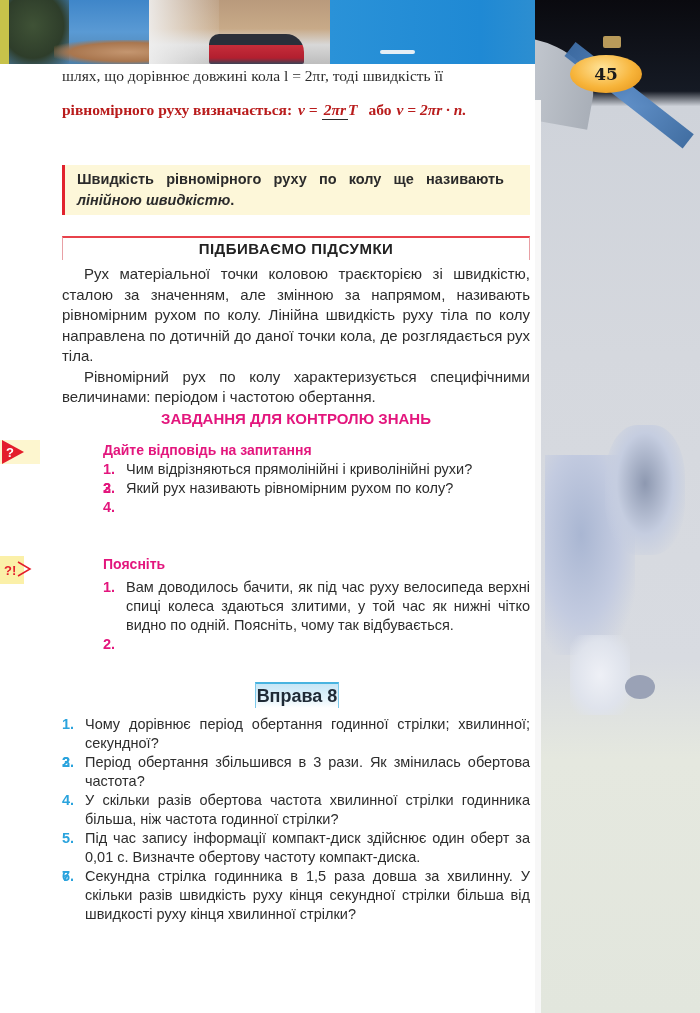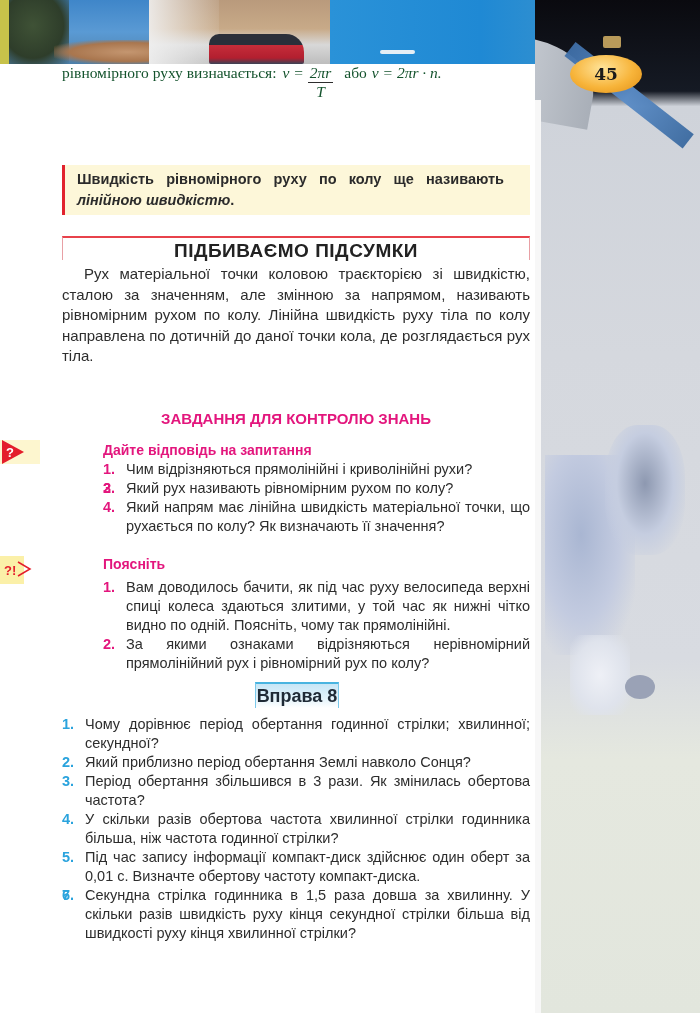--- a/index.html
+++ b/index.html
@@ -49,36 +49,36 @@
       background: radial-gradient(ellipse at 45% 35%, #ffe49a 0%, #f7b43a 55%, #e08d14 100%);
       display: flex; align-items: center; justify-content: center;
       font-family: "DejaVu Serif", serif; font-weight: bold; font-size: 17px; color: #1a1a1a; }
     .right-col .white-edge { position: absolute; left: 0; top: 100px; width: 6px; height: 913px; background: #f7f7f7; }
 
     
     .content { position: absolute; left: 62px; top: 64px; width: 468px; }
 
     .serif-para { font-family: "Liberation Serif", "DejaVu Serif", serif; font-size: 15.5px; line-height: 24px;
       color: #2d2d2d; text-align: justify; text-indent: 22px; }
-    .formula-line { font-family: "Liberation Serif", "DejaVu Serif", serif; font-size: 15.5px; color: #14532d;
-      display: flex; height: 44px; }
-    .frac { display: inline-flex; flex-direction: column; align-items: center; margin: 0 6px 0 4px; font-style: italic; }
+    .formula-line { font-family: "Liberation Serif", "DejaVu Serif", serif; font-size: 15.5px; color: #b91c1c;
+      display: flex; align-items: center; height: 44px; font-weight: bold; }
+    .frac { display: inline-flex; flex-direction: row; align-items: center; margin: 0 6px 0 4px; font-style: italic; }
     .frac .num { border-bottom: 1px solid #2d2d2d; padding: 0 2px; line-height: 18px; }
     .frac .den { line-height: 18px; }
     .ital { font-style: italic; }
 
     .definition-box { position: absolute; left: 0; top: 101px; width: 468px; height: 50px;
       background: #fdf7d9; border-left: 3px solid #e1222d; padding: 4px 26px 0 12px;
       font-size: 14.5px; font-weight: bold; line-height: 21px; color: #2b2b2b; text-align: justify; }
     .definition-box .it { font-style: italic; }
 
     .summary-frame { position: absolute; left: 0; top: 172px; width: 468px; height: 24px;
       border-top: 2px solid #e8424b; border-left: 1px solid #e8a0a5; border-right: 1px solid #e8a0a5; }
     .summary-title { position: absolute; left: 0; top: 176px; width: 468px; text-align: center;
-      font-size: 19px; font-weight: bold; letter-spacing: 0.5px; color: #222; }
+      font-size: 15px; font-weight: bold; letter-spacing: 0.5px; color: #222; }
 
     .sans-para { font-size: 15px; line-height: 20.5px; color: #2d2d2d; text-align: justify; text-indent: 22px; }
     .summary-body { position: absolute; left: 0; top: 200px; width: 468px; }
 
     .tasks-title { position: absolute; left: 0; top: 346px; width: 468px; text-align: center;
       font-size: 15px; font-weight: bold; color: #e3167d; }
 
     .q-block { position: absolute; left: -62px; width: 530px; }
     .q-icon { position: absolute; left: 0; width: 40px; height: 28px; }
     .q-heading { position: absolute; left: 103px; font-size: 14px; font-weight: bold; color: #e3167d; }
@@ -125,20 +125,21 @@
     <div class="leg"></div>
     <div class="hoof"></div>
   </div>
 </div>
 
 <div class="page-number">45</div>
 
 <div class="content">
 
   <div style="position:absolute; left:0; top:0; width:468px;">
+    <div class="serif-para" style="text-indent:0;">шлях, що дорівнює довжині кола l = 2πr, тоді швидкість її</div>
     <div class="formula-line">
       <span>рівномірного руху визначається:</span>
       <span class="ital" style="margin-left:6px;">v =</span>
       <span class="frac">
         <span class="num">2πr</span>
         <span class="den">T</span>
       </span>
       <span style="margin:0 5px;">або</span>
       <span class="ital">v = 2πr · n.</span>
     </div>
@@ -147,56 +148,57 @@
   <div class="definition-box">
     <span>Швидкість рівномірного руху по колу ще називають</span>
     <span class="it">лінійною швидкістю</span><span>.</span>
   </div>
 
   <div class="summary-frame"></div>
   <div class="summary-title">ПІДБИВАЄМО ПІДСУМКИ</div>
 
   <div class="summary-body">
     <p class="sans-para">Рух матеріальної точки коловою траєкторією зі швидкістю, сталою за значенням, але змінною за напрямом, називають рівномірним рухом по колу. Лінійна швидкість руху тіла по колу направлена по дотичній до даної точки кола, де розглядається рух тіла.</p>
+    <p class="sans-para">Рівномірний рух по колу характеризується специфічними величинами: періодом і частотою обертання.</p>
   </div>
 
   <div class="tasks-title">ЗАВДАННЯ ДЛЯ КОНТРОЛЮ ЗНАНЬ</div>
 
   <div class="q-block" style="top:374px;">
     <svg class="q-icon" style="top:0;" viewBox="0 0 40 28">
       <rect x="0" y="2" width="40" height="24" fill="#fdf6cf"></rect>
       <polygon points="2,2 24,14 2,26" fill="#e41e2b"></polygon>
       <text x="6" y="19" font-size="13" font-weight="bold" fill="#ffffff" font-family="Liberation Sans, sans-serif">?</text>
     </svg>
     <div class="q-heading" style="top:4px;">Дайте відповідь на запитання</div>
     <ol class="q-list" style="top:22px;">
       <li><span class="n">1.</span><span>Чим відрізняються прямолінійні і криволінійні рухи?</span></li>
       <li><span class="n">2.</span></li>
       <li><span class="n">3.</span><span>Який рух називають рівномірним рухом по колу?</span></li>
-      <li><span class="n">4.</span><span>Який напрям має лінійна швидкість матеріальної точки, що рухається по колу? Як визначають її значення?</span></li>
+      <li><span class="n">4.</span></li>
     </ol>
   </div>
 
   <div class="q-block" style="top:492px;">
     <svg class="q-icon" style="top:0;" viewBox="0 0 40 28">
       <rect x="0" y="0" width="24" height="28" fill="#fbf0a8"></rect>
       <text x="4" y="19" font-size="13" font-weight="bold" fill="#e41e2b" font-family="Liberation Sans, sans-serif">?!</text>
       <polyline points="18,6 30,13 18,20" fill="none" stroke="#e41e2b" stroke-width="1.5"></polyline>
     </svg>
     <div class="q-heading" style="top:0;">Поясніть</div>
     <ol class="q-list" style="top:22px;">
-      <li><span class="n">1.</span><span>Вам доводилось бачити, як під час руху велосипеда верхні спиці колеса здаються злитими, у той час як нижні чітко видно по одній. Поясніть, чому так прямолінійні.</span></li>
-      <li><span class="n">2.</span><span>За якими ознаками відрізняються нерівномірний прямолінійний рух і рівномірний рух по колу?</span></li>
+      <li><span class="n">1.</span><span>Вам доводилось бачити, як під час руху велосипеда верхні спиці колеса здаються злитими, у той час як нижні чітко видно по одній. Поясніть, чому так відбувається.</span></li>
+      <li><span class="n">2.</span></li>
     </ol>
   </div>
 
   <div class="ex-badge">Вправа 8</div>
 
   <ol class="ex-list">
     <li><span class="n">1.</span><span>Чому дорівнює період обертання годинної стрілки; хвилинної; секундної?</span></li>
-    <li><span class="n">2.</span><span>Який приблизно період обертання Землі навколо Сонця?</span></li>
+    <li><span class="n">2.</span></li>
     <li><span class="n">3.</span><span>Період обертання збільшився в 3 рази. Як змінилась обертова частота?</span></li>
     <li><span class="n">4.</span><span>У скільки разів обертова частота хвилинної стрілки годинника більша, ніж частота годинної стрілки?</span></li>
     <li><span class="n">5.</span><span>Під час запису інформації компакт-диск здійснює один оберт за 0,01 с. Визначте обертову частоту компакт-диска.</span></li>
     <li><span class="n">6.</span></li>
     <li><span class="n">7.</span><span>Секундна стрілка годинника в 1,5 раза довша за хвилинну. У скільки разів швидкість руху кінця секундної стрілки більша від швидкості руху кінця хвилинної стрілки?</span></li>
   </ol>
 </div>
 
 </body></html>

